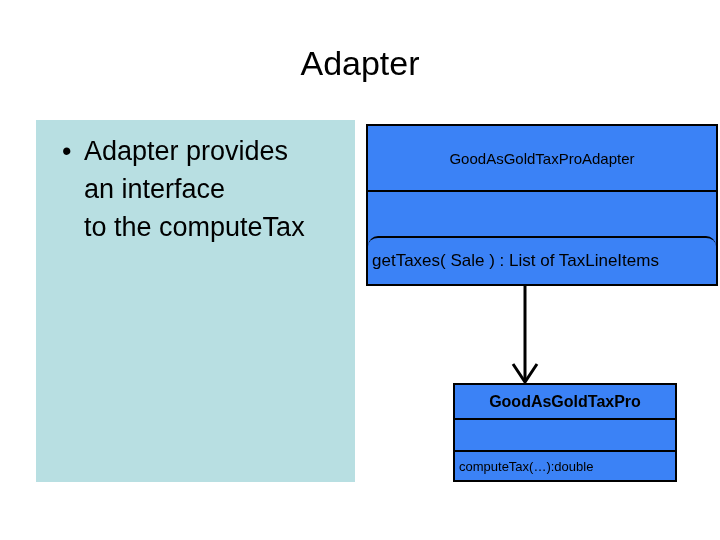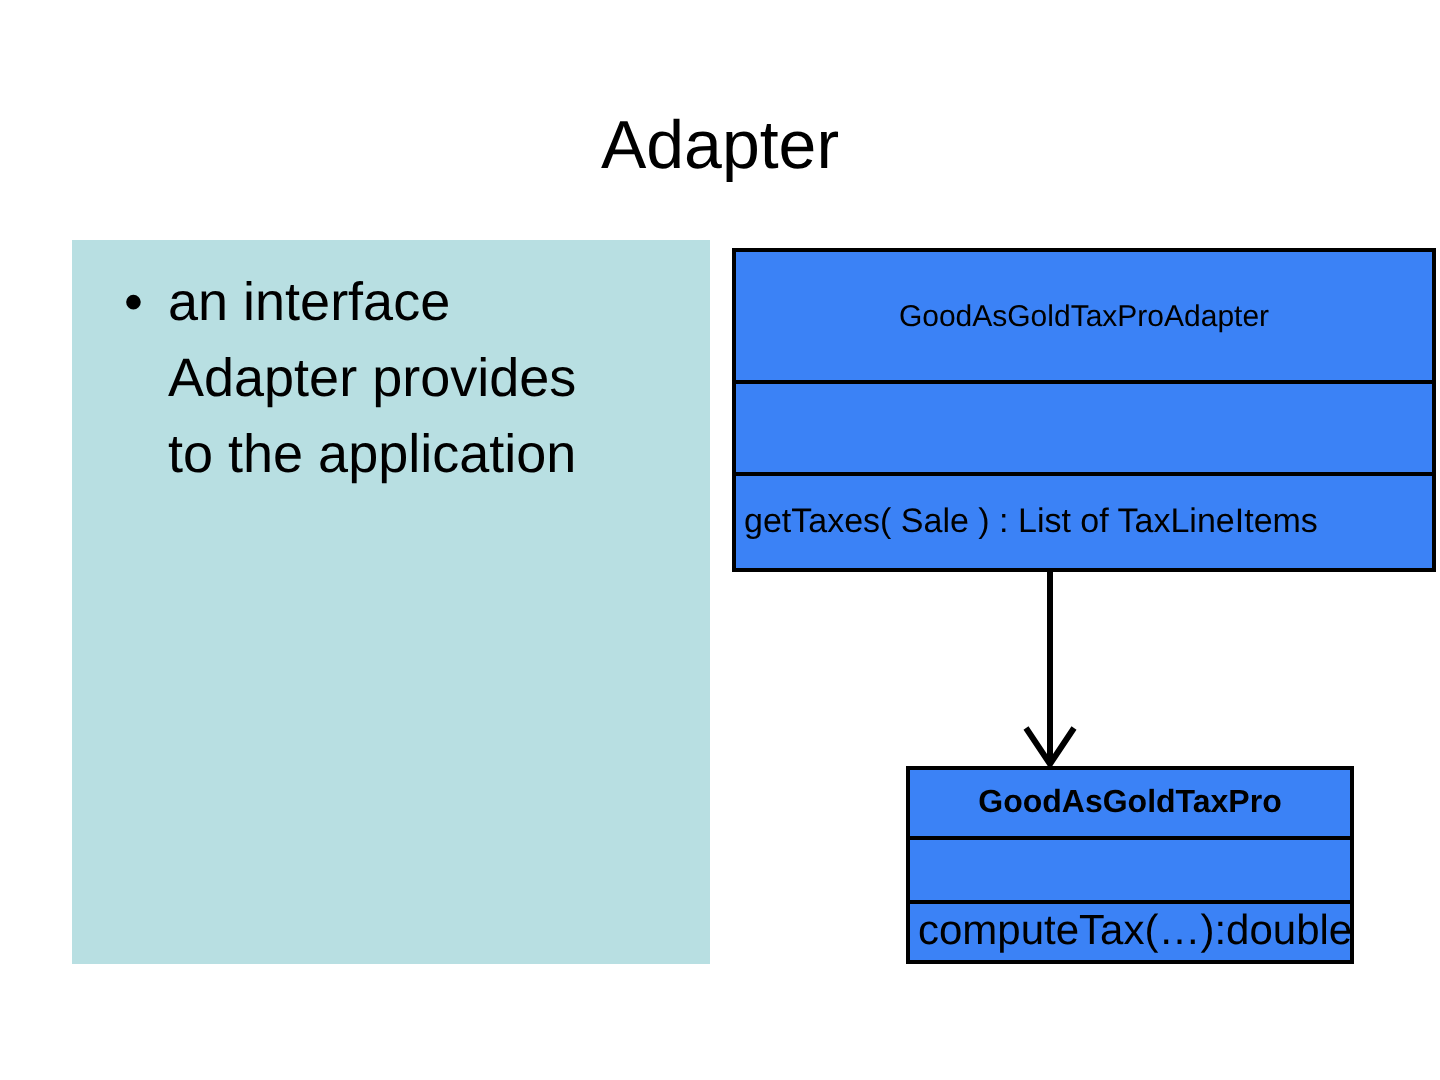--- a/index.html
+++ b/index.html
@@ -17,21 +17,21 @@
     position: relative;
     width: 720px;
     height: 540px;
     background: #ffffff;
   }
 
   
   #slide-title {
     position: absolute;
     left: 0;
-    top: 52px;
+    top: 42px;
     width: 720px;
     text-align: center;
     font-size: 34px;
     font-weight: normal;
     color: #000000;
     letter-spacing: 0px;
     line-height: 42px;
     white-space: nowrap;
   }
 
@@ -104,20 +104,21 @@
   }
   #uml-adapter .c-attrs {
     height: 46px;
   }
   #uml-adapter .c-ops {
     height: 48px;
     justify-content: flex-start;
     padding-left: 4px;
     font-size: 17px;
     white-space: nowrap;
+    border-radius: 10px;
   }
 
   
   #uml-taxpro {
     left: 413px;
     top: 383px;
     width: 224px;
     height: 99px;
     margin-left: 40px;
   }
@@ -127,21 +128,21 @@
     font-size: 16px;
     font-weight: bold;
   }
   #uml-taxpro .c-attrs {
     height: 32px;
   }
   #uml-taxpro .c-ops {
     height: 30px;
     justify-content: flex-start;
     padding-left: 4px;
-    font-size: 21px;
+    font-size: 13px;
     white-space: nowrap;
   }
 
   
   #uml-connector {
     position: absolute;
     left: 490px;
     top: 284px;
     width: 72px;
     height: 102px;
@@ -151,23 +152,23 @@
 <body>
 
 <div id="slide">
 
   <div id="slide-title">Adapter</div>
 
   <div id="bullet-panel">
     <ul id="bullet-list">
       <li class="bullet-item">
         <span class="bullet-dot">•</span>
+        <span class="bullet-line">Adapter provides</span>
         <span class="bullet-line">an interface</span>
-        <span class="bullet-line">Adapter provides</span>
-        <span class="bullet-line">to the application</span>
+        <span class="bullet-line">to the computeTax</span>
       </li>
     </ul>
   </div>
 
   <div class="uml-class" id="uml-adapter">
     <div class="uml-compartment c-name">GoodAsGoldTaxProAdapter</div>
     <div class="uml-compartment c-attrs uml-divider"></div>
     <div class="uml-compartment c-ops uml-divider">getTaxes( Sale ) : List of TaxLineItems</div>
   </div>
 

